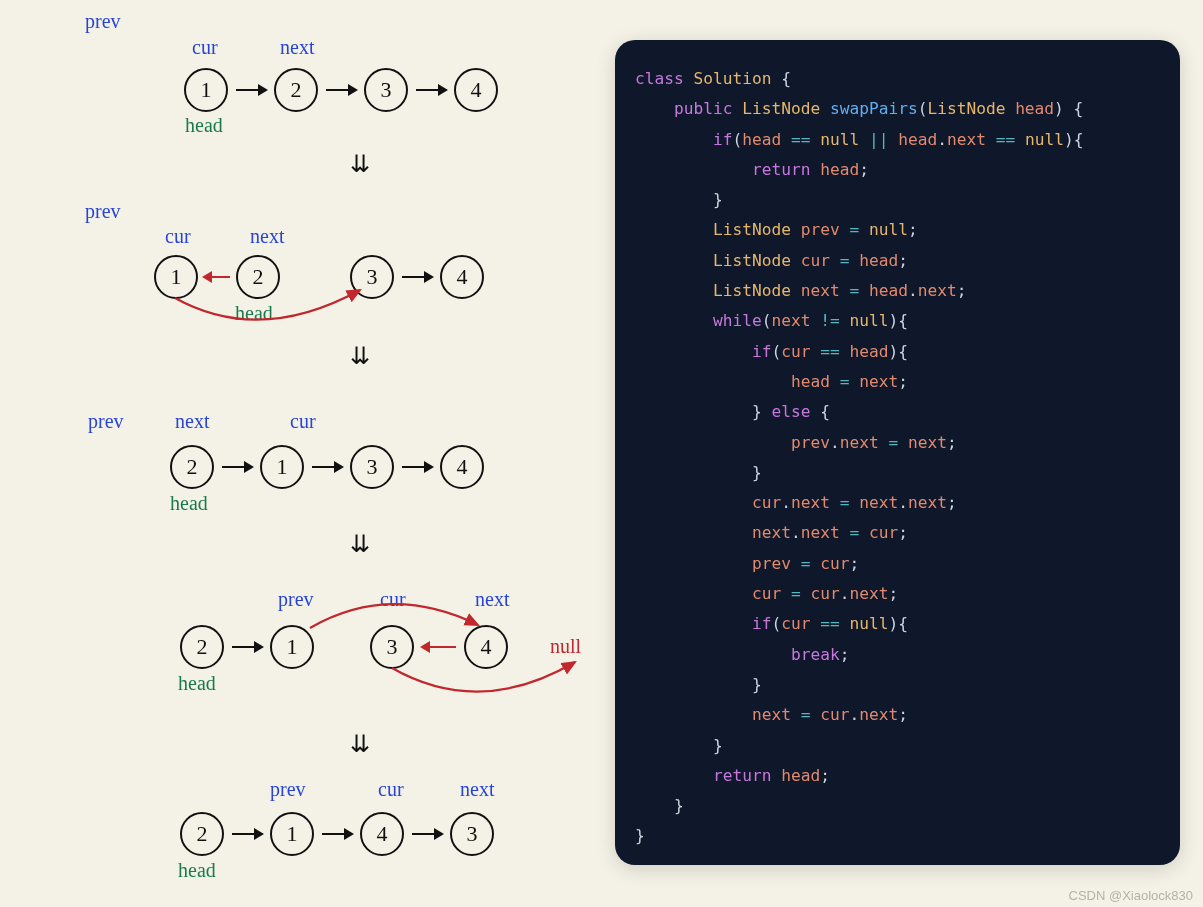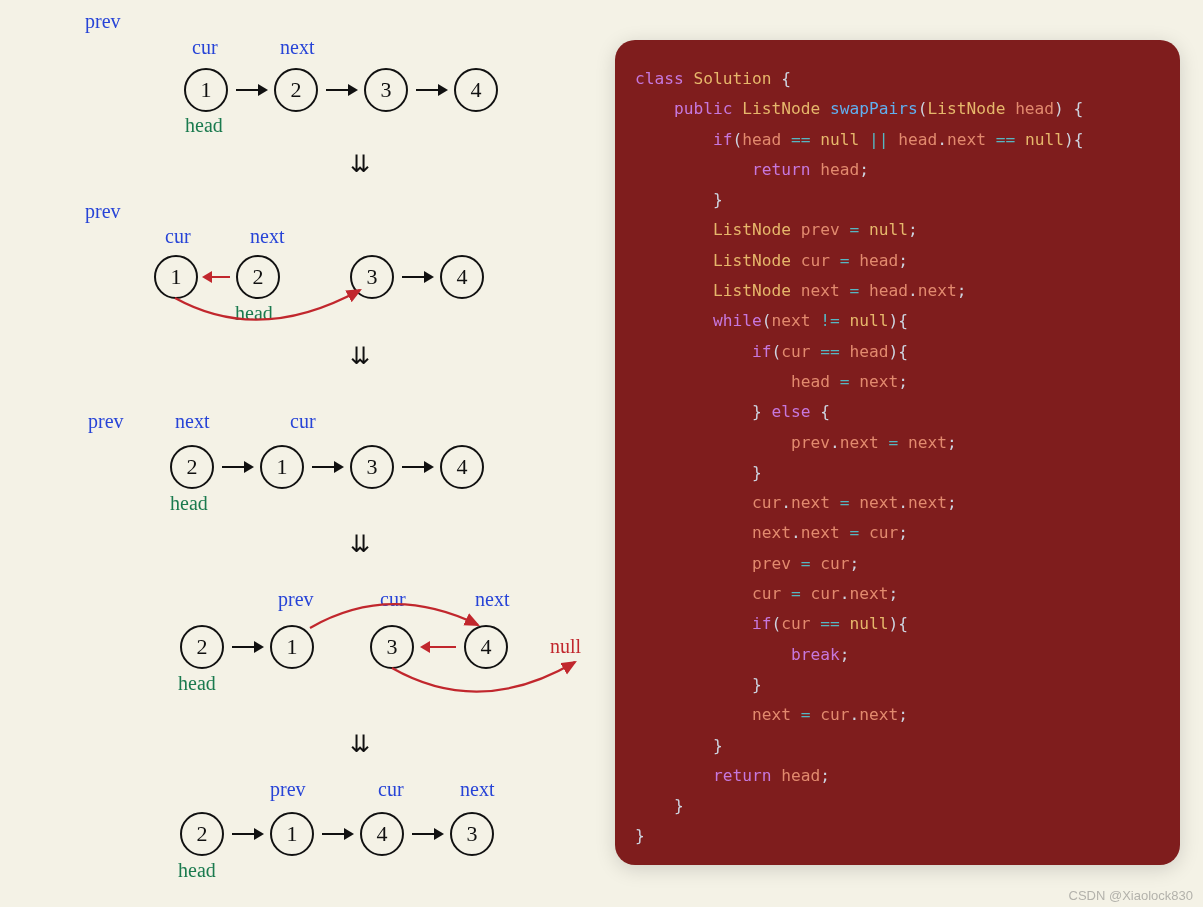--- a/index.html
+++ b/index.html
@@ -13,21 +13,21 @@
   }
   .diagram-area {
     position: absolute;
     left: 0; top: 0;
     width: 615px; height: 907px;
   }
   .code-panel {
     position: absolute;
     left: 615px; top: 40px;
     width: 565px; height: 825px;
-    background: #7f1d1d;
+    background: #0f172a;
     border-radius: 20px;
     padding: 24px 20px;
     font-family: "SF Mono", Consolas, "Courier New", monospace;
     font-size: 16.2px;
     line-height: 1.87;
     color: #cdd4e0;
     box-shadow: 0 4px 20px rgba(0,0,0,0.15);
     overflow: hidden;
   }
   .code-panel pre { white-space: pre; }

